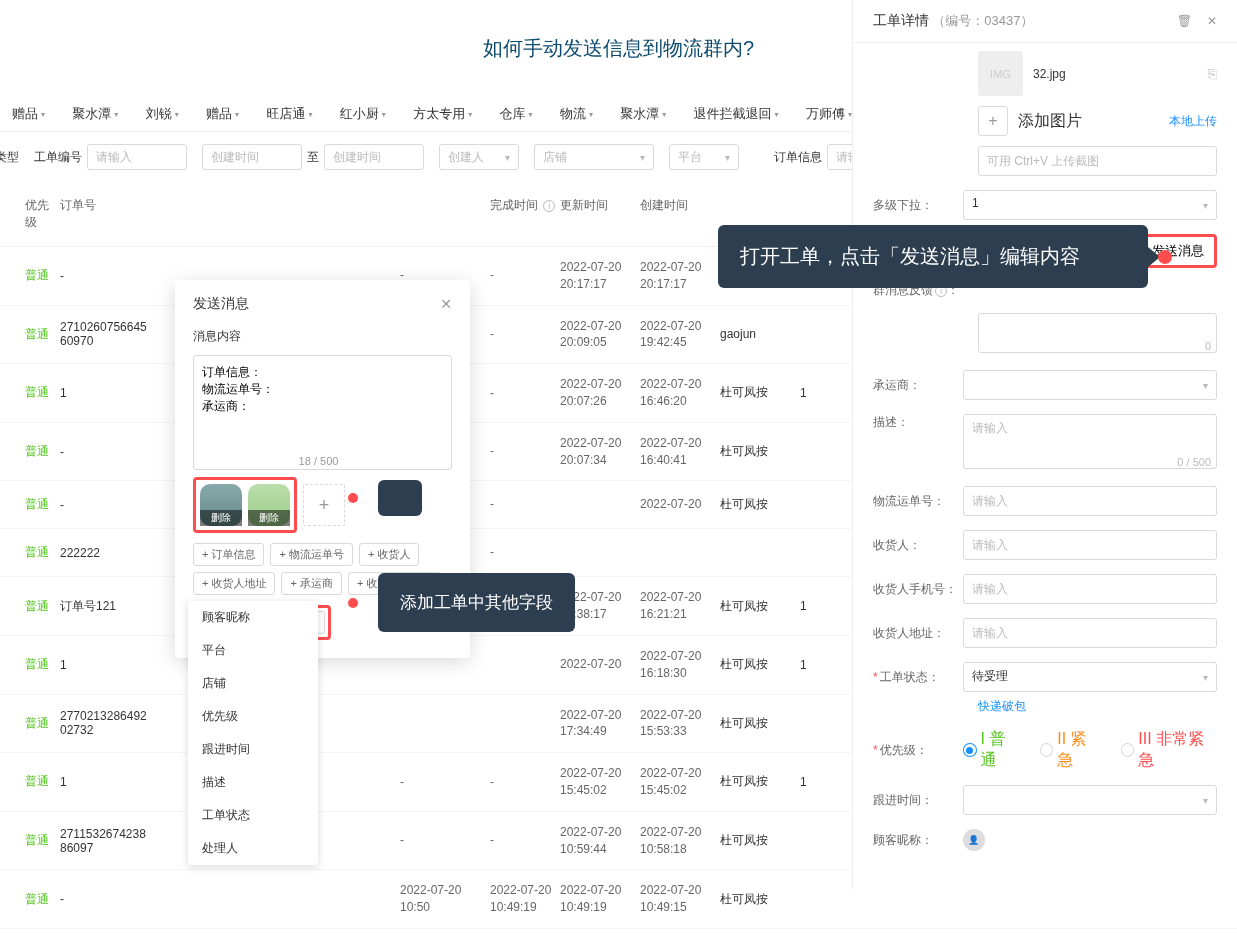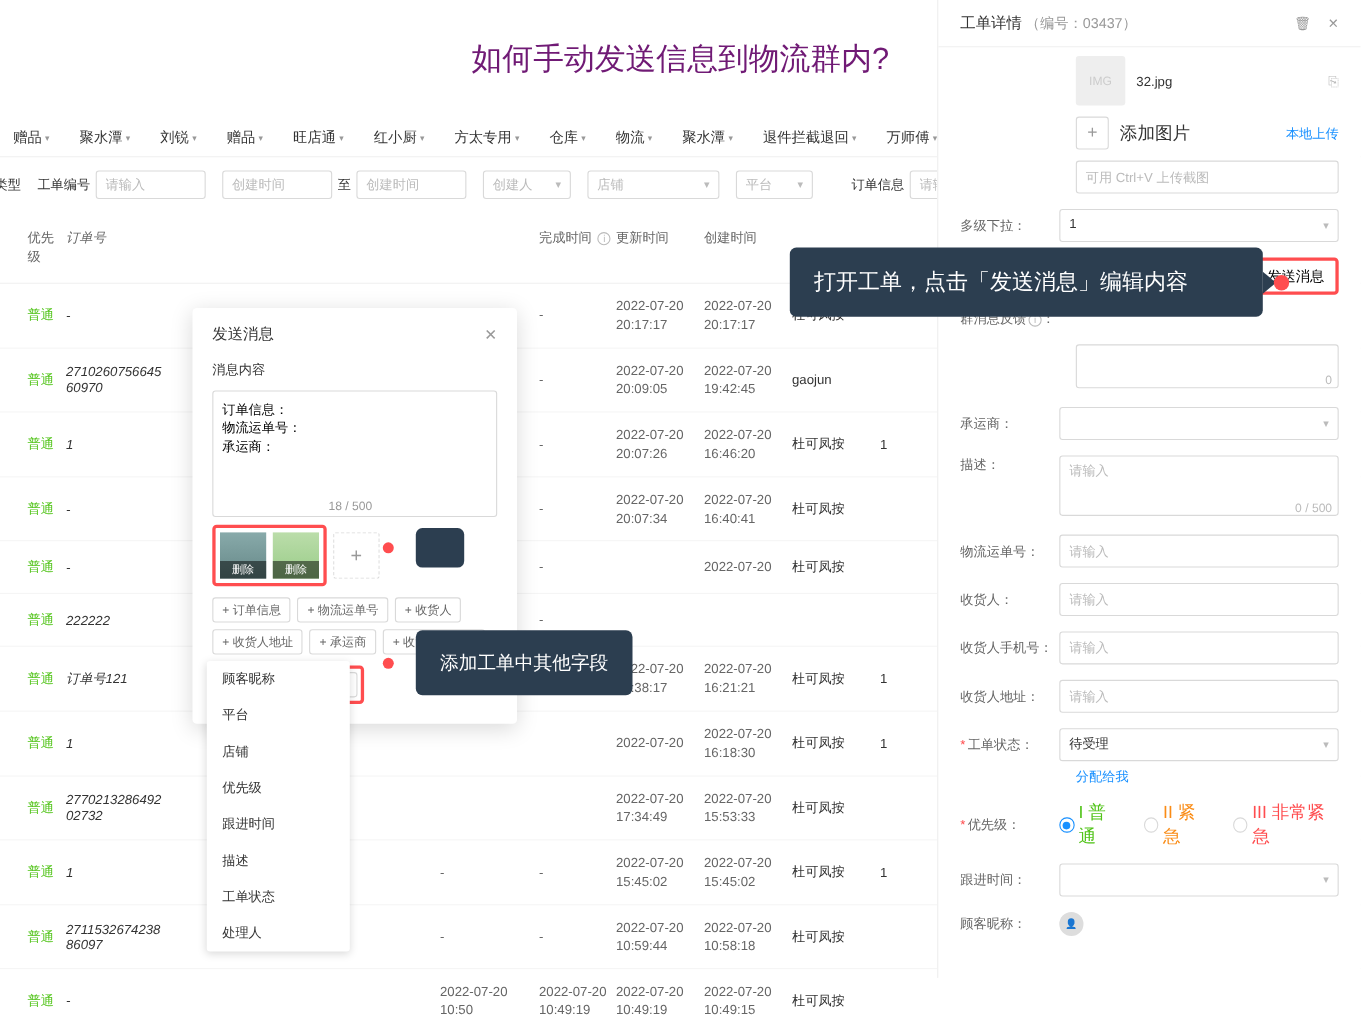--- a/index.html
+++ b/index.html
@@ -10,22 +10,22 @@
       background: #fff;
       width: 1237px;
       height: 935px;
       overflow: hidden;
       position: relative;
     }
     
     .title-bar {
       text-align: center;
       padding: 35px 0;
-      font-size: 28px;
-      color: #701a75;
+      font-size: 20px;
+      color: #0c4a6e;
       font-weight: 500;
     }
     
     .nav-menu {
       padding: 8px 0;
       border-bottom: 1px solid #f0f0f0;
     }
     .nav-item {
       display: inline-block;
       padding: 0 12px;
@@ -91,21 +91,21 @@
       color: #666;
     }
     .table-row {
       display: flex;
       padding: 12px 0;
       border-bottom: 1px solid #f5f5f5;
       align-items: center;
       min-height: 48px;
     }
     .col-priority { width: 60px; padding-left: 25px; }
-    .col-order { width: 90px; font-style: italic; }
+    .col-order { width: 90px; }
     .col-time { width: 80px; }
     .col-complete { width: 80px; padding-left: 10px;}
     .col-update { width: 80px; }
     .col-create { width: 80px; }
     .col-creator { width: 80px; }
     .col-type { width: 50px; }
     .priority-normal { color: #52c41a; }
     .time-cell { color: #666; line-height: 1.4; }
     
     
@@ -151,21 +151,21 @@
     .image-row {
       display: flex;
       gap: 6px;
       margin: 10px 0;
       align-items: center;
     }
     .image-thumb {
       width: 42px;
       height: 42px;
       background: linear-gradient(#8aa, #688);
-      border-radius: 0;
+      border-radius: 10px;
       position: relative;
       display: flex;
       align-items: flex-end;
       justify-content: center;
     }
     .image-thumb.green { background: linear-gradient(#bda, #9c8); }
     .image-thumb-label {
       background: rgba(0,0,0,0.5);
       color: #fff;
       font-size: 10px;
@@ -818,21 +818,21 @@
     <div class="form-row">
       <div class="form-label">收货人地址：</div>
       <input class="form-control" placeholder="请输入" style="">
     </div>
 
     <div class="form-row">
       <div class="form-label"><span class="req">*</span><span>工单状态：</span></div>
       <div class="form-control select-arrow"><span>待受理</span></div>
     </div>
 
-    <a class="assign-link">分配给我</a>
+    <a class="assign-link">快递破包</a>
 
     <div class="form-row">
       <div class="form-label"><span class="req">*</span><span>优先级：</span></div>
       <div class="radio-group">
         <div class="radio-item">
             <span class="radio-circle checked"></span>
             <span class="radio-label green">I 普通</span>
           </div>
         <div class="radio-item">
             <span class="radio-circle"></span>

